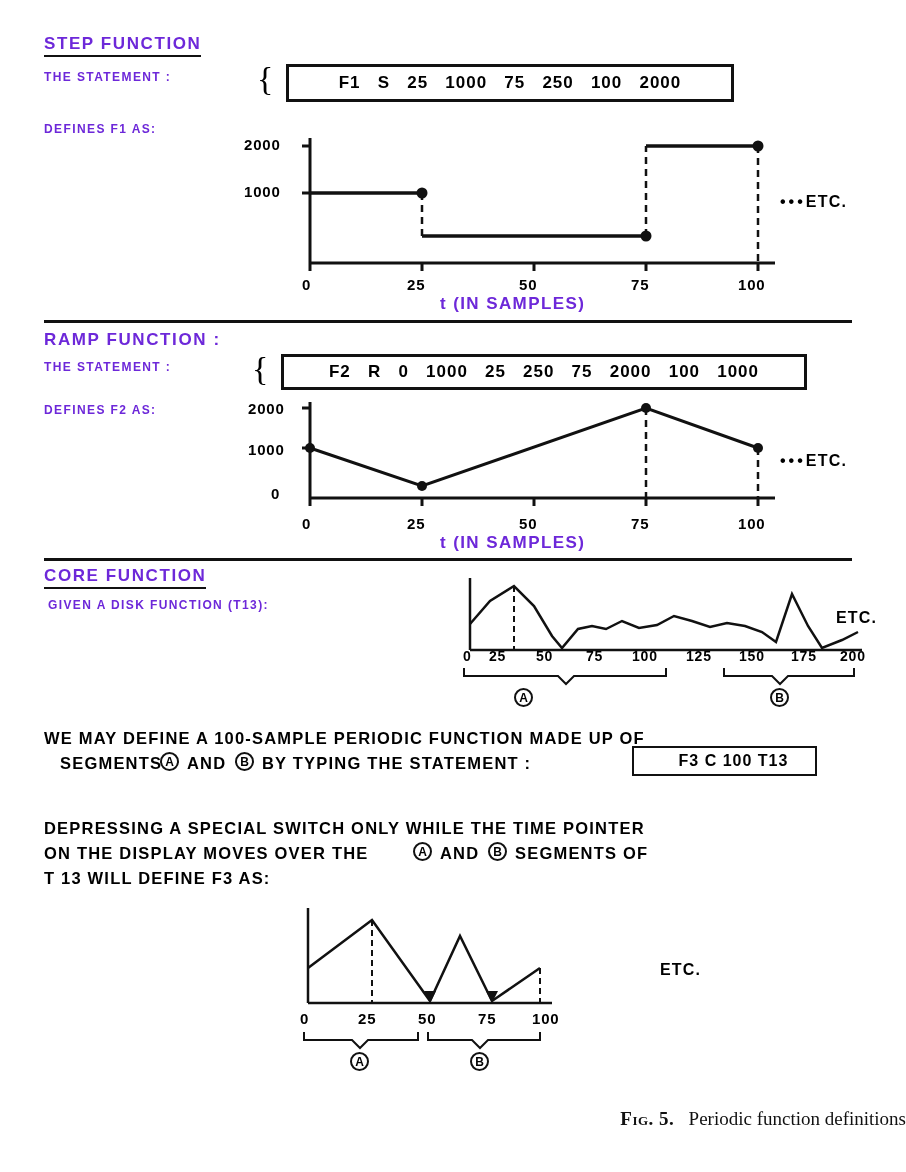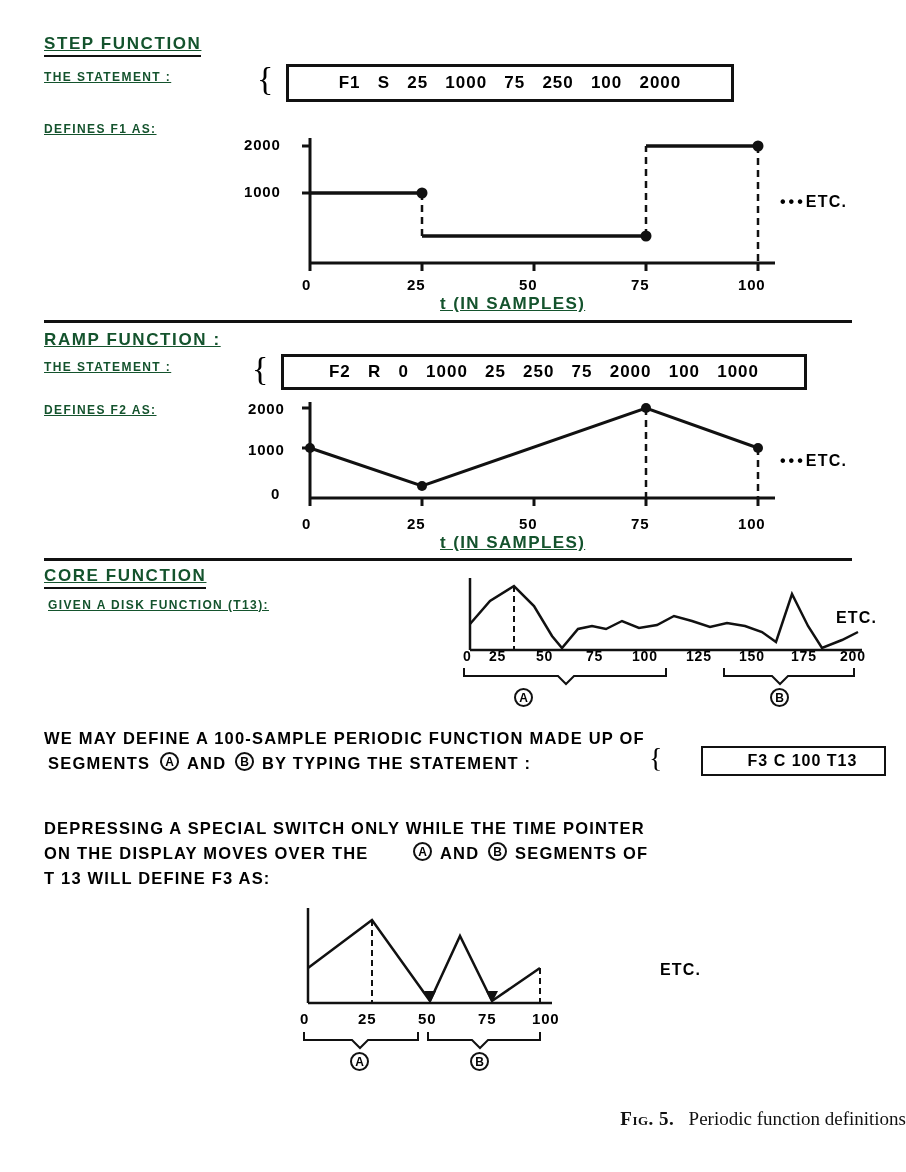--- a/index.html
+++ b/index.html
@@ -20,22 +20,21 @@
     left: 0; top: 0;
     width: 906px;
     height: 1172px;
   }
   .txt {
     position: absolute;
     font-family: "Liberation Sans", sans-serif;
     font-weight: bold;
     letter-spacing: 1.4px;
     white-space: nowrap;
-    color: #14532d;
-    text-decoration: underline;
+    color: #6d28d9;
   }
   .sec-title {
     font-size: 17px;
     letter-spacing: 1.6px;
     border-bottom: 2px solid #111;
     padding-bottom: 1px;
   }
   .lbl {
     font-size: 12px;
   }
@@ -249,28 +248,28 @@
     <path d="M262,2 L262,10 L310,10 L318,18 L326,10 L392,10 L392,2" fill="none" stroke="#111" stroke-width="2"></path>
   </svg>
 
   <div class="circ" style="left:514px; top:688px;">A</div>
   <div class="circ" style="left:770px; top:688px;">B</div>
 
   <div class="etc" style="left:836px; top:609px;">ETC.</div>
 
   <div class="para" style="left:44px; top:727px;">WE MAY DEFINE A 100-SAMPLE PERIODIC FUNCTION MADE UP OF</div>
 
-  <div class="para" style="left:48px; top:752px;">SEGMENTS</div>
+  <div class="para" style="left:60px; top:752px;">SEGMENTS</div>
   <div class="circ" style="left:160px; top:752px;">A</div>
   <div class="para" style="left:187px; top:752px;">AND</div>
   <div class="circ" style="left:235px; top:752px;">B</div>
   <div class="para" style="left:262px; top:752px;text-align:right;">BY TYPING THE STATEMENT :</div>
 
   <div class="brace" style="left:649px; top:744px; font-size:28px;">{</div>
-  <div class="statement-box" style="left:701px; top:746px; width:185px; height:30px; border-width:2.5px;padding-left:18px;">
+  <div class="statement-box" style="left:632px; top:746px; width:185px; height:30px; border-width:2.5px;padding-left:18px;">
     <span class="inner" style="font-size:16px;">F3 C 100 T13</span>
   </div>
 
   <div class="para" style="left:44px; top:817px;">DEPRESSING A SPECIAL SWITCH ONLY WHILE THE TIME POINTER</div>
 
   <div class="para" style="left:44px; top:842px;">ON THE DISPLAY MOVES OVER THE</div>
   <div class="circ" style="left:413px; top:842px;">A</div>
   <div class="para" style="left:440px; top:842px;">AND</div>
   <div class="circ" style="left:488px; top:842px;">B</div>
   <div class="para" style="left:515px; top:842px;">SEGMENTS OF</div>

